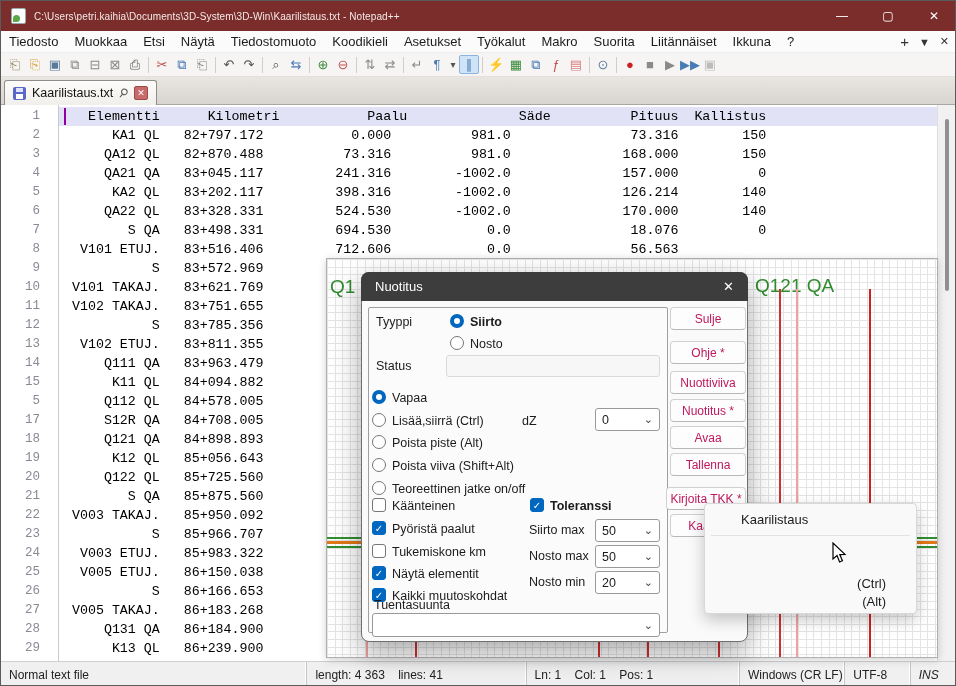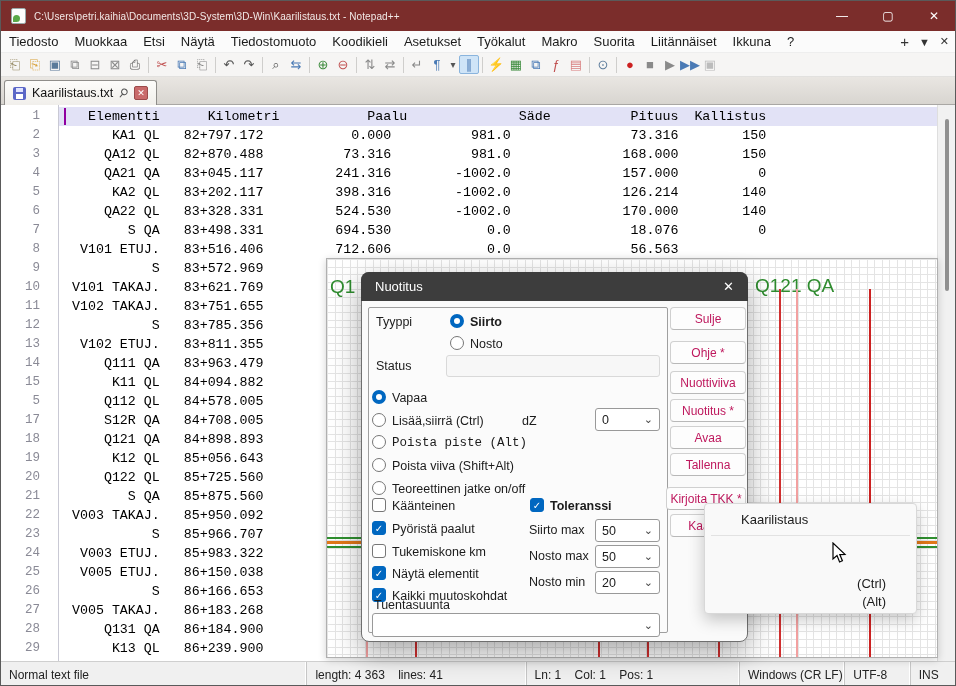--- a/index.html
+++ b/index.html
@@ -306,21 +306,21 @@
     <span class="lab" style="left:108px; top:64px;">Nosto</span>
 
     <span class="lab" style="left:14px; top:86px;">Status</span>
     <div class="field" style="left:84px; top:82px; width:214px;"></div>
 
     <span class="radio sel" style="left:10px; top:117px;"></span>
     <span class="lab" style="left:30px; top:118px;">Vapaa</span>
     <span class="radio" style="left:10px; top:140px;"></span>
     <span class="lab" style="left:30px; top:141px;">Lisää,siirrä  (Ctrl)</span>
     <span class="radio" style="left:10px; top:162px;"></span>
-    <span class="lab" style="left:30px; top:163px;font-family:Liberation Mono, monospace;">Poista piste  (Alt)</span>
+    <span class="lab" style="left:30px; top:163px;">Poista piste  (Alt)</span>
     <span class="radio" style="left:10px; top:185px;"></span>
     <span class="lab" style="left:30px; top:186px;">Poista viiva  (Shift+Alt)</span>
     <span class="radio" style="left:10px; top:208px;"></span>
     <span class="lab" style="left:30px; top:209px;">Teoreettinen jatke on/off</span>
 
     <span class="lab" style="left:160px; top:141px;">dZ</span>
     <div class="combo" style="left:233px; top:135px; width:65px;">
       <span>0</span>
         <span class="chev">⌄</span>
     </div>
@@ -381,16 +381,16 @@
   <svg class="cursor-svg" width="20" height="22" viewBox="0 0 20 22">
     <path d="M4 1 L4 17 L8 13.5 L10.6 20 L13.4 18.8 L10.8 12.6 L16 12.4 Z" fill="#ffffff" stroke="#000000" stroke-width="1.2"></path>
   </svg>
 
   <div class="statusbar">
     <div class="sb" style="width:322px;">Normal text file</div>
     <div class="sb" style="width:230px;">length: 4 363    lines: 41</div>
     <div class="sb" style="width:224px;">Ln: 1    Col: 1    Pos: 1</div>
     <div class="sb" style="width:110px;">Windows (CR LF)</div>
     <div class="sb" style="width:68px;">UTF-8</div>
-    <div class="sb" style="width:48px; border-right:none;">INS</div>
+    <div class="sb" style="width:48px; border-right:none;font-style:italic;">INS</div>
   </div>
 
 </div>
 
 </body></html>

